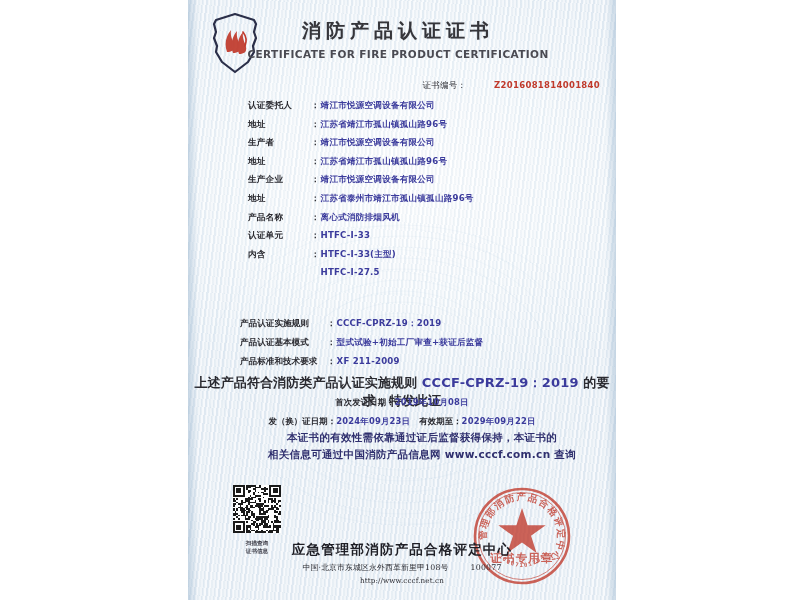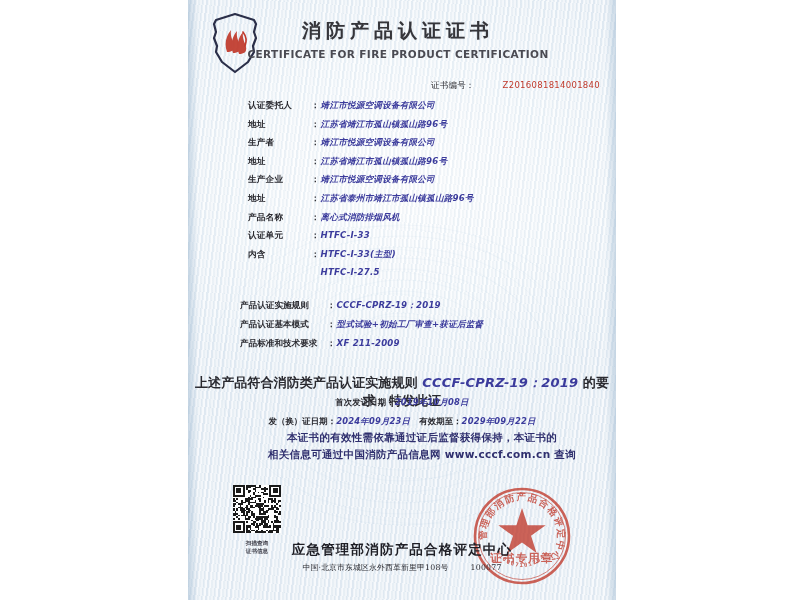--- a/index.html
+++ b/index.html
@@ -42,33 +42,33 @@
     text-shadow:0 0 1px rgba(120,130,145,.4);
   }
   .title-en{
     position:absolute;left:0;right:8px;top:48px;text-align:center;
     font-size:10.5px;letter-spacing:.4px;color:#4a4a52;font-weight:600;
   }
   .cert-no{
     position:absolute;right:16px;top:80px;font-size:8.5px;color:#2d2d33;
     letter-spacing:.2px;white-space:nowrap;
   }
-  .cert-no .num{color:#c0392b;font-weight:400;letter-spacing:.3px;padding-left:28px;}
+  .cert-no .num{color:#c0392b;font-weight:700;letter-spacing:.3px;padding-left:28px;}
 
   
   .fields{position:absolute;left:60px;top:100px;width:330px;}
   .row{display:flex;align-items:baseline;height:18.6px;font-size:8.6px;white-space:nowrap;}
   .lbl{color:#2a2a30;font-weight:600;letter-spacing:.2px;width:62px;display:flex;justify-content:space-between;}
   .lbl.wide{letter-spacing:0;}
   .colon{color:#2a2a30;font-weight:600;margin:0 1px 0 1px;}
-  .val{color:#3b3b9c;font-weight:600;letter-spacing:.2px;font-style:italic;}
+  .val{color:#3b3b9c;font-weight:600;letter-spacing:.2px;}
   .row.sub .lbl{visibility:hidden;}
   .row.sub .colon{visibility:hidden;}
 
-  .rules{position:absolute;left:52px;top:300px;width:350px;}
+  .rules{position:absolute;left:52px;top:318px;width:350px;}
   .rules .row{height:19px;}
   .rules .lbl{width:86px;}
 
   .statement{
     position:absolute;left:0;right:0;top:374px;text-align:center;
     font-size:13px;color:#2a2a30;font-weight:600;letter-spacing:.1px;
   }
   .statement .val{color:#3b3b9c;}
 
   .dates{position:absolute;left:0;right:0;top:393px;text-align:center;}
@@ -276,18 +276,19 @@
           <text font-size="5.6" fill="#c0392b" font-weight="600" letter-spacing="1.4" font-family="'DejaVu Sans Mono','Liberation Mono',monospace">
             <textPath href="#codePath" startOffset="50%" text-anchor="middle" id="seal-code-text">1100071012041</textPath>
           </text>
         </g>
       </svg>
 
       <div class="issuer">应急管理部消防产品合格评定中心</div>
       <div class="addr">
         <span>中国·北京市东城区永外西革新里甲108号</span><span class="zip">100077</span>
       </div>
+      <div class="url">http://www.cccf.net.cn</div>
 
     </div>
   </div>
   <div class="edge-l"></div>
   <div class="edge-r"></div>
 </div>
 
 </body></html>

